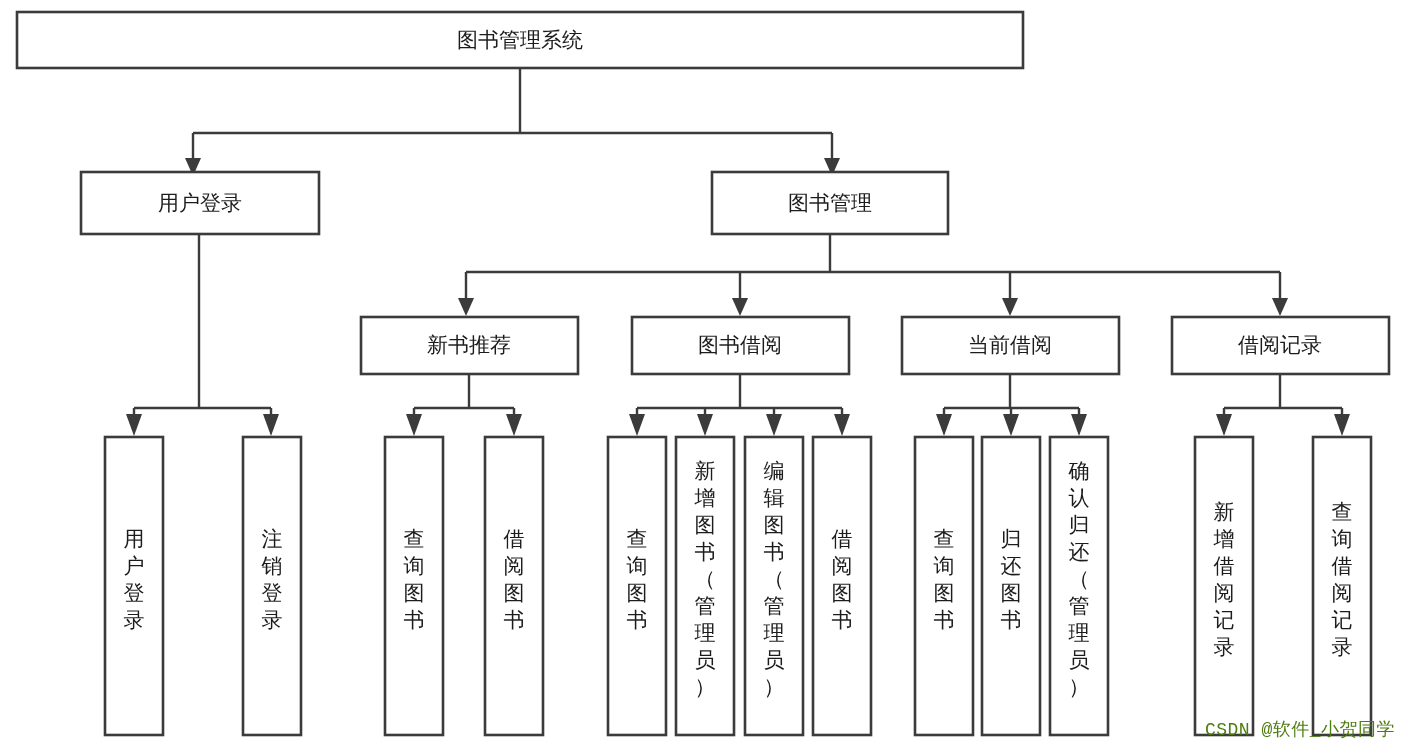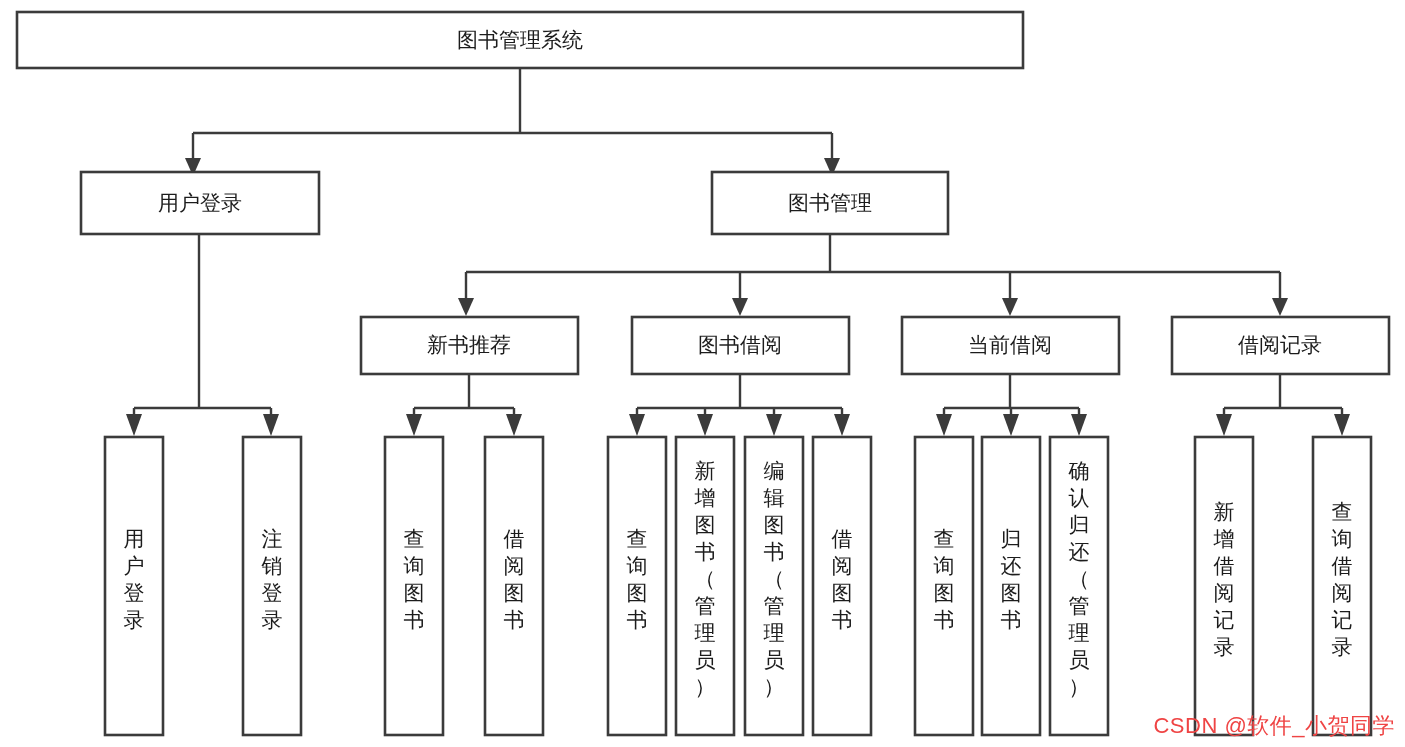--- a/index.html
+++ b/index.html
@@ -43,23 +43,23 @@
   .node-label-vertical {
     fill: #1c1c1c;
     font-family: "Liberation Sans", "DejaVu Sans", sans-serif;
     font-size: 21px;
     text-anchor: middle;
   }
   .watermark {
     position: absolute;
     right: 10px;
     bottom: 6px;
-    font-family: Liberation Sans, sans-serif;
-    font-size: 22px;
-    color: #ef4444;
+    font-family: Liberation Mono, monospace;
+    font-size: 18px;
+    color: #4d7c0f;
     letter-spacing: 0.5px;
     white-space: nowrap;
     pointer-events: none;
   }
 </style>
 </head>
 <body>
 
 <svg id="diagram" viewBox="0 0 1405 747">
 

